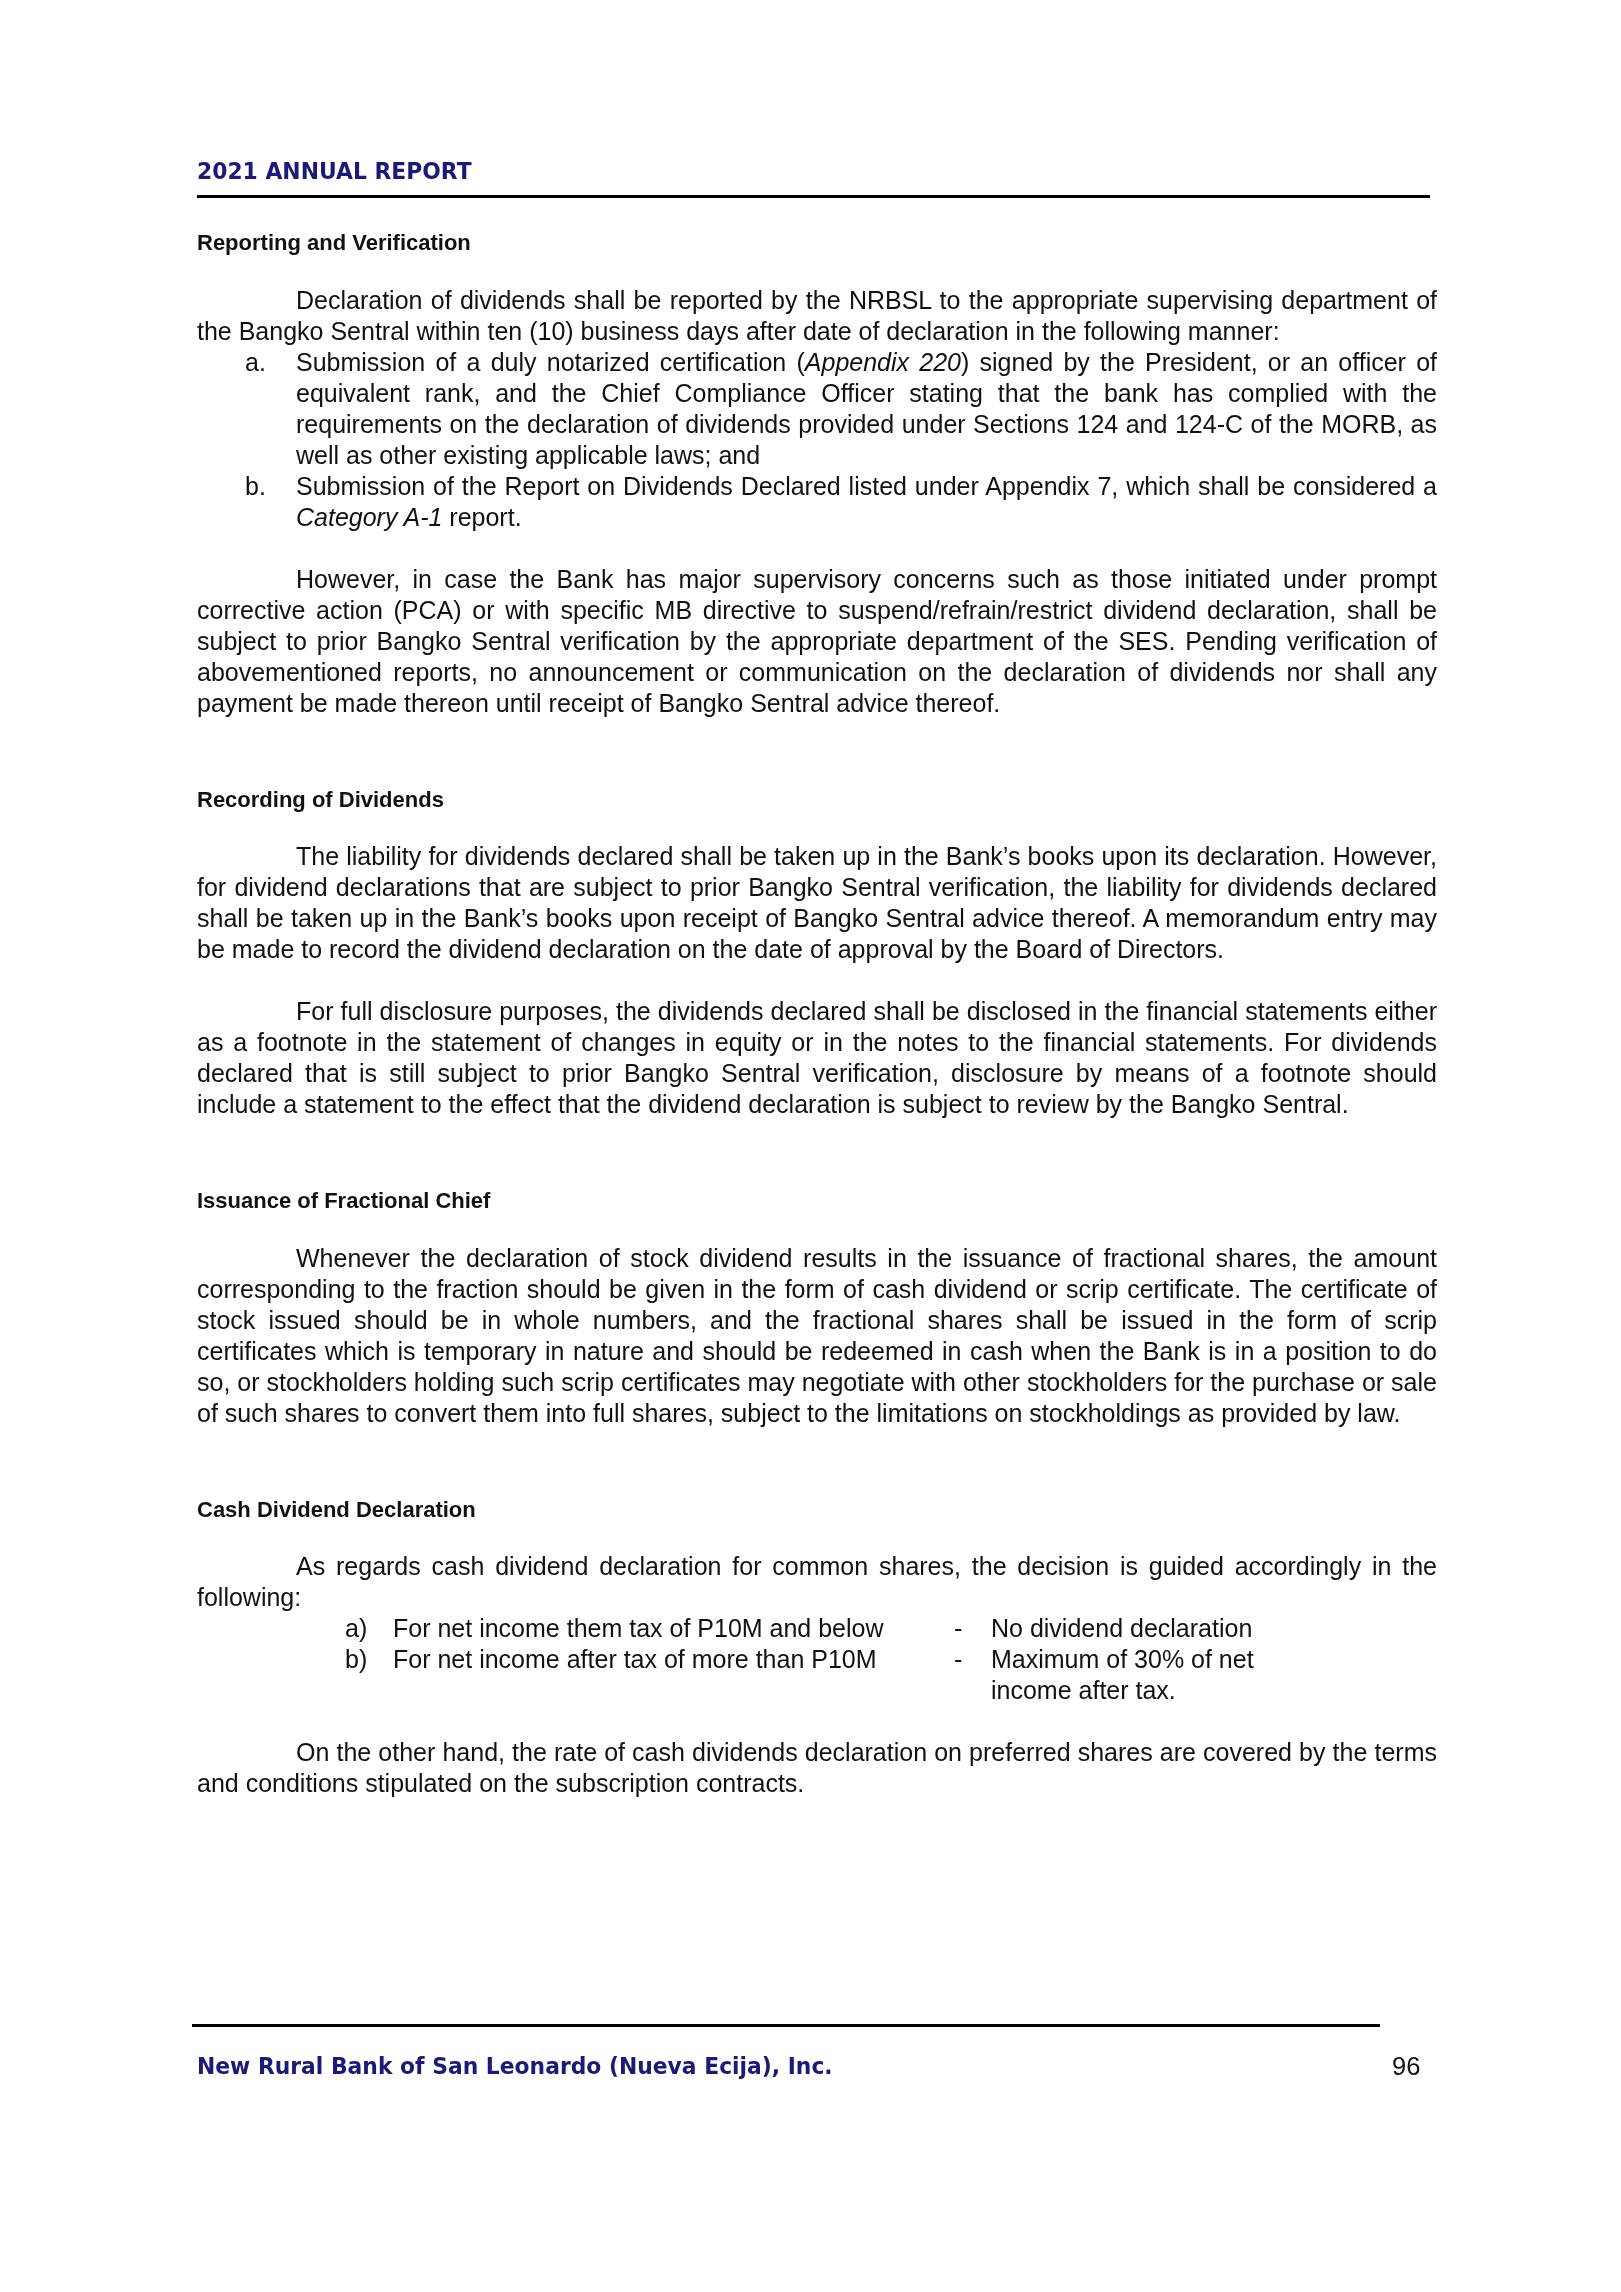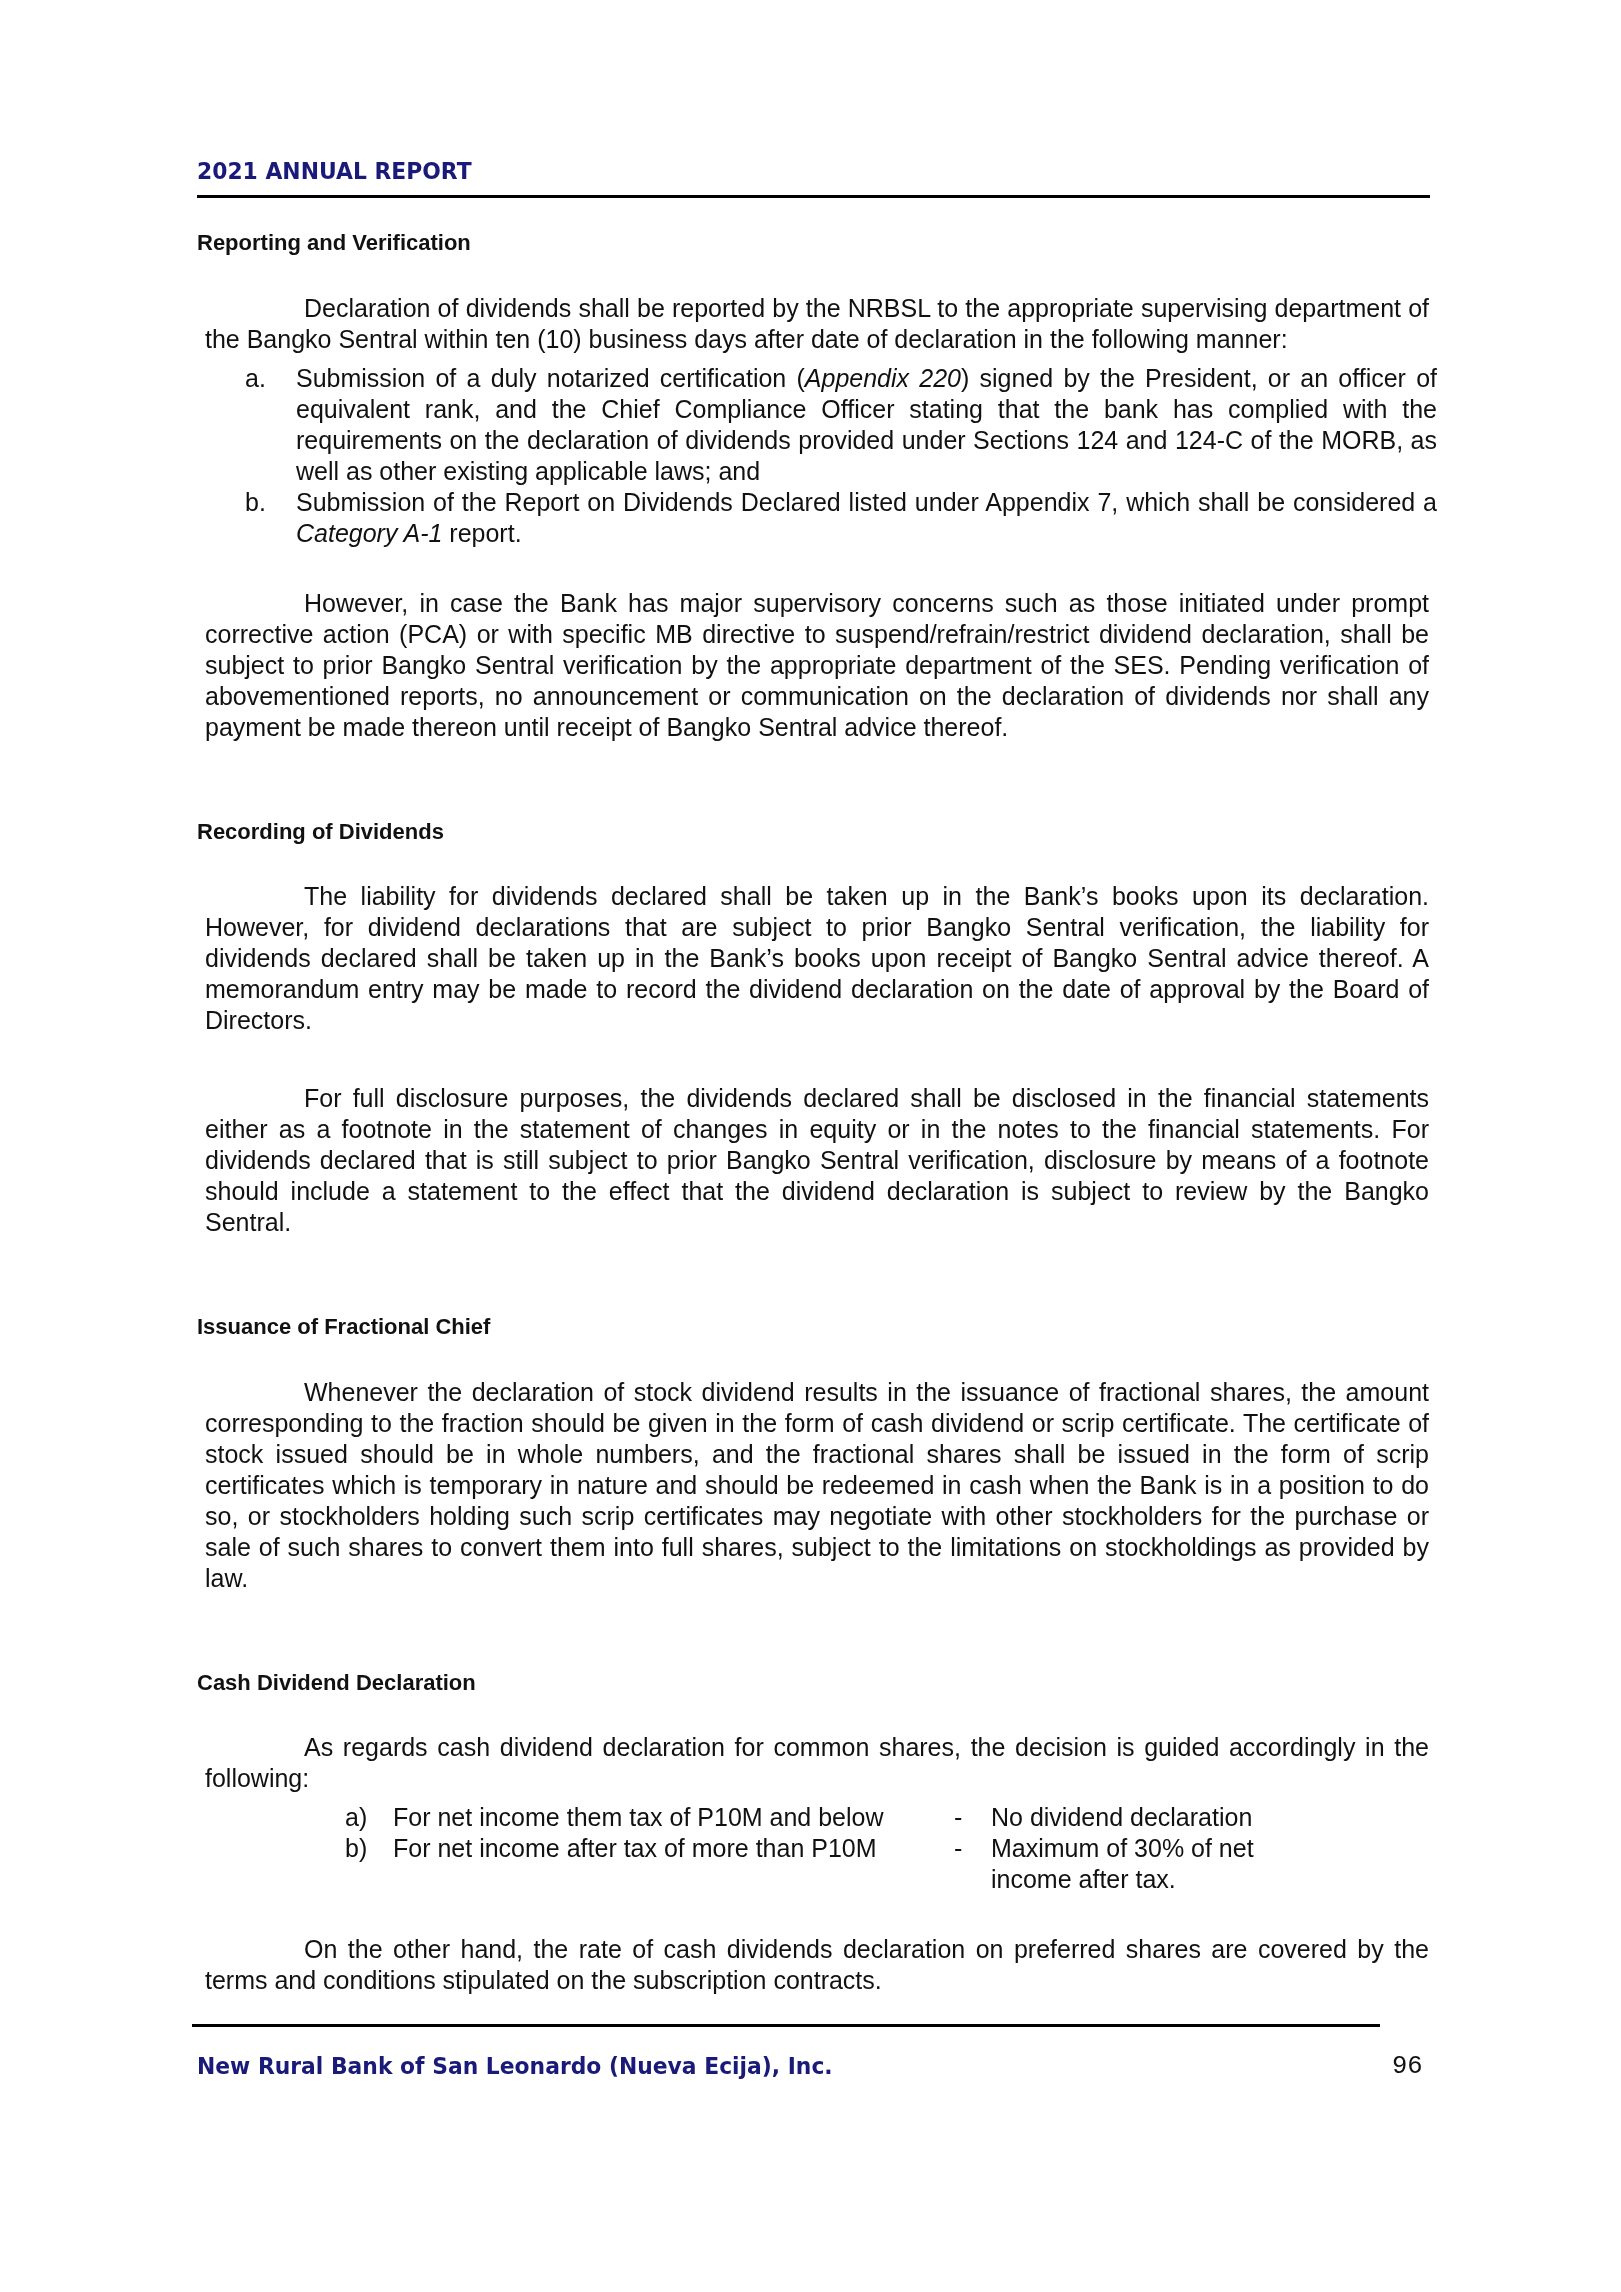--- a/index.html
+++ b/index.html
@@ -14,42 +14,42 @@
   .rule.top { left: 197px; width: 1233px; top: 195px; }
   .rule.bottom { left: 192px; width: 1188px; top: 2024px; }
   .content {
     position: absolute; left: 197px; top: 223px; width: 1240px;
     font-family: "Liberation Sans", sans-serif; font-size: 25px; line-height: 31px; color: #111;
   }
   h2 {
     font-family: "Liberation Sans", sans-serif; font-weight: bold; font-size: 22px;
     margin: 0; line-height: 39px; color: #111;
   }
-  p { margin: 8px; text-align: justify; }
+  p { margin: 0; text-align: justify; }
   p.indent { text-indent: 99px; }
   .gap-h { height: 22.5px; }
   .gap-p { height: 31px; }
   .gap-sec { height: 61px; }
   ol.alpha { list-style: none; margin: 0; padding: 0; }
   ol.alpha li { position: relative; padding-left: 99px; text-align: justify; }
   ol.alpha li .marker { position: absolute; left: 48px; }
   .cash-list { position: relative; }
   .cash-row { position: relative; height: 31px; }
   .cash-row .marker { position: absolute; left: 148px; }
   .cash-row .cond { position: absolute; left: 196px; }
   .cash-row .dash { position: absolute; left: 757px; }
   .cash-row .res { position: absolute; left: 794px; width: 314px; }
   .footer-text {
     position: absolute; left: 197px; top: 2052px;
     font-family: "DejaVu Sans", sans-serif; font-weight: bold; font-size: 23.5px; color: #1a1a78;
     transform: scaleX(0.93); transform-origin: left;
   }
   .page-number {
     position: absolute; left: 1392px; top: 2052px;
-    font-family: Liberation Mono, monospace; font-size: 25.5px; color: #111;
+    font-family: Liberation Sans, sans-serif; font-size: 25.5px; color: #111;
   }
   em { font-style: italic; }
 </style>
 </head>
 <body>
 
 <div class="page">
 
   <div class="running-header">2021 ANNUAL REPORT</div>
   <div class="rule top"></div>

